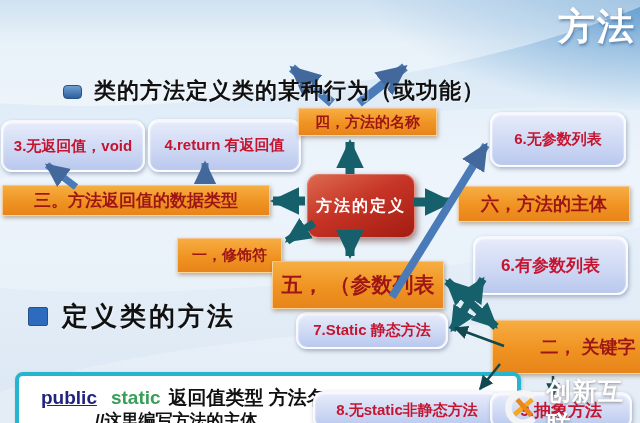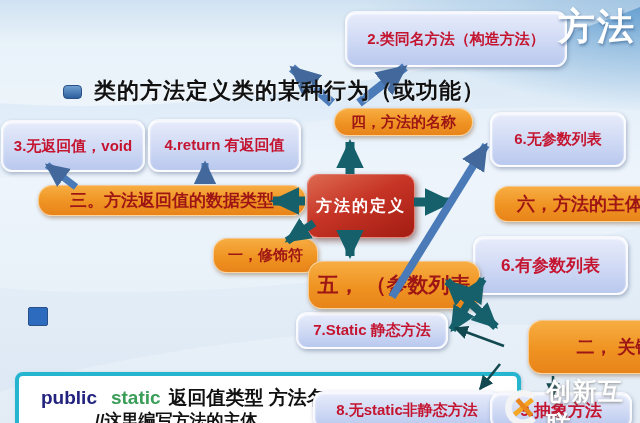--- a/index.html
+++ b/index.html
@@ -27,33 +27,33 @@
     text-shadow:1px 1px 0 rgba(255,255,255,.5);}
   .h1{left:94px;top:76px;font-size:22px;letter-spacing:1px;}
   .h2{left:62px;top:299px;font-size:26px;letter-spacing:3px;}
 
   .node{position:absolute;display:flex;align-items:center;justify-content:center;
     font-weight:bold;text-align:center;white-space:nowrap;z-index:2;}
   .blue{background:linear-gradient(180deg,#e7ecfb 0%,#cfd9f4 55%,#b9c8ee 100%);
     border:2px solid rgba(255,255,255,.85);border-radius:11px;color:#c41430;
     box-shadow:1px 2px 4px rgba(60,80,120,.4), inset 0 1px 2px #fff;}
   .orange{background:linear-gradient(180deg,#f7ad42 0%,#ef9322 55%,#e8841a 100%);
-    border:1px solid rgba(255,240,220,.6);border-radius:14px;color:#9e1515;
-    box-shadow:1px 2px 4px rgba(100,60,15,.4);margin-left:36px;}
+    border:1px solid rgba(255,240,220,.6);border-radius:1px;color:#9e1515;
+    box-shadow:1px 2px 4px rgba(100,60,15,.4);}
   .center-node{background:linear-gradient(155deg,#dd6a50 0%,#c63426 45%,#a31c12 100%);
     border:1px solid rgba(255,200,190,.5);border-radius:11px;color:#fff;
     box-shadow:2px 3px 6px rgba(80,20,10,.5);z-index:3;}
 
   .arrows{position:absolute;inset:0;z-index:5;pointer-events:none;}
 
   .codebox{position:absolute;left:15px;top:372px;width:498px;height:60px;z-index:2;
     background:#fff;border:4px solid #25b5cf;border-radius:8px;box-shadow:1px 1px 3px rgba(80,120,150,.35);}
   .codeline1{position:absolute;left:22px;top:9px;font-size:19px;font-weight:bold;color:#111;white-space:nowrap;}
   .codeline2{position:absolute;left:76px;top:33px;font-size:17px;font-weight:bold;color:#111;white-space:nowrap;}
-  .kw-public{color:#22227f;margin-right:14px;}
+  .kw-public{color:#22227f;margin-right:14px;text-decoration:underline;}
   .kw-static{color:#3a9d58;margin-right:8px;}
 
   .z3{z-index:3;}
   .wm{position:absolute;left:504px;top:375px;z-index:8;display:flex;align-items:center;}
   .wm-text{color:#fff;font-size:25px;font-weight:bold;letter-spacing:1px;
     text-shadow:0 1px 3px rgba(110,110,110,.8);}
 </style>
 </head>
 <body>
 
@@ -62,22 +62,22 @@
     <div class="sw sw1"></div>
     <div class="sw sw2"></div>
     <div class="sw sw3"></div>
   </div>
 
   <div class="slide-title">方法</div>
 
   <div class="bullet bullet1"></div>
   <div class="heading h1">类的方法定义类的某种行为（或功能）</div>
   <div class="bullet bullet2"></div>
+  <div class="heading h2">定义类的方法</div>
 
-  <div class="node blue" style="left:345px;top:11px;width:218px;height:52px;font-size:15px;">2.类同名方法（构造方法）</div>
   <div class="node blue" style="left:1px;top:120px;width:140px;height:48px;font-size:15px;">3.无返回值，void</div>
   <div class="node blue" style="left:148px;top:119px;width:149px;height:49px;font-size:15px;">4.return 有返回值</div>
   <div class="node blue" style="left:490px;top:112px;width:132px;height:51px;font-size:15px;">6.无参数列表</div>
   <div class="node blue" style="left:473px;top:236px;width:151px;height:55px;font-size:17px;">6.有参数列表</div>
   <div class="node blue" style="left:296px;top:312px;width:148px;height:33px;font-size:15px;">7.Static 静态方法</div>
   <div class="node blue z3" style="left:313px;top:391px;width:184px;height:34px;font-size:15px;">8.无static非静态方法</div>
   <div class="node blue z3" style="left:490px;top:392px;width:138px;height:33px;font-size:17px;">9.抽象方法</div>
 
   <div class="node orange" style="left:177px;top:238px;width:103px;height:33px;font-size:15px;">一，修饰符</div>
   <div class="node orange" style="left:492px;top:320px;width:134px;height:52px;font-size:18px;padding-left:28px;">二， 关键字</div>

